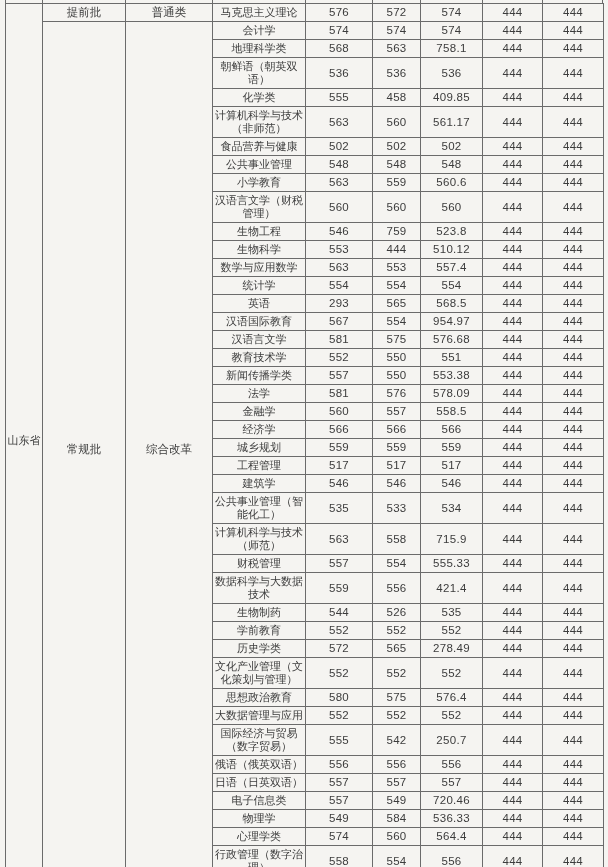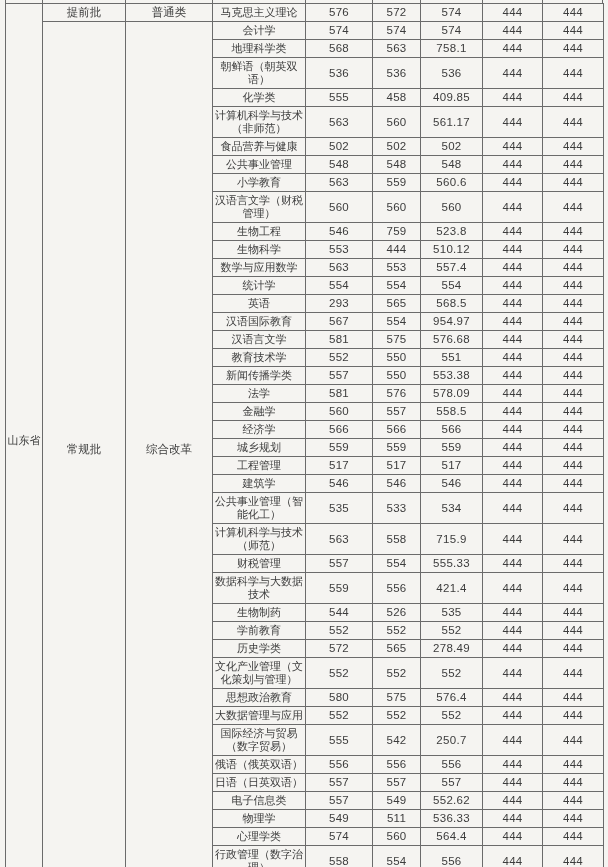--- a/index.html
+++ b/index.html
@@ -382,28 +382,28 @@
           <td class="num">557</td>
           <td class="num">557</td>
           <td class="num">557</td>
           <td class="num">444</td>
           <td class="num">444</td>
         </tr>
         <tr>
           <td class="major">电子信息类</td>
           <td class="num">557</td>
           <td class="num">549</td>
-          <td class="num">552.62</td>
+          <td class="num">720.46</td>
           <td class="num">444</td>
           <td class="num">444</td>
         </tr>
         <tr>
           <td class="major">物理学</td>
           <td class="num">549</td>
-          <td class="num">511</td>
+          <td class="num">584</td>
           <td class="num">536.33</td>
           <td class="num">444</td>
           <td class="num">444</td>
         </tr>
         <tr>
           <td class="major">心理学类</td>
           <td class="num">574</td>
           <td class="num">560</td>
           <td class="num">564.4</td>
           <td class="num">444</td>

